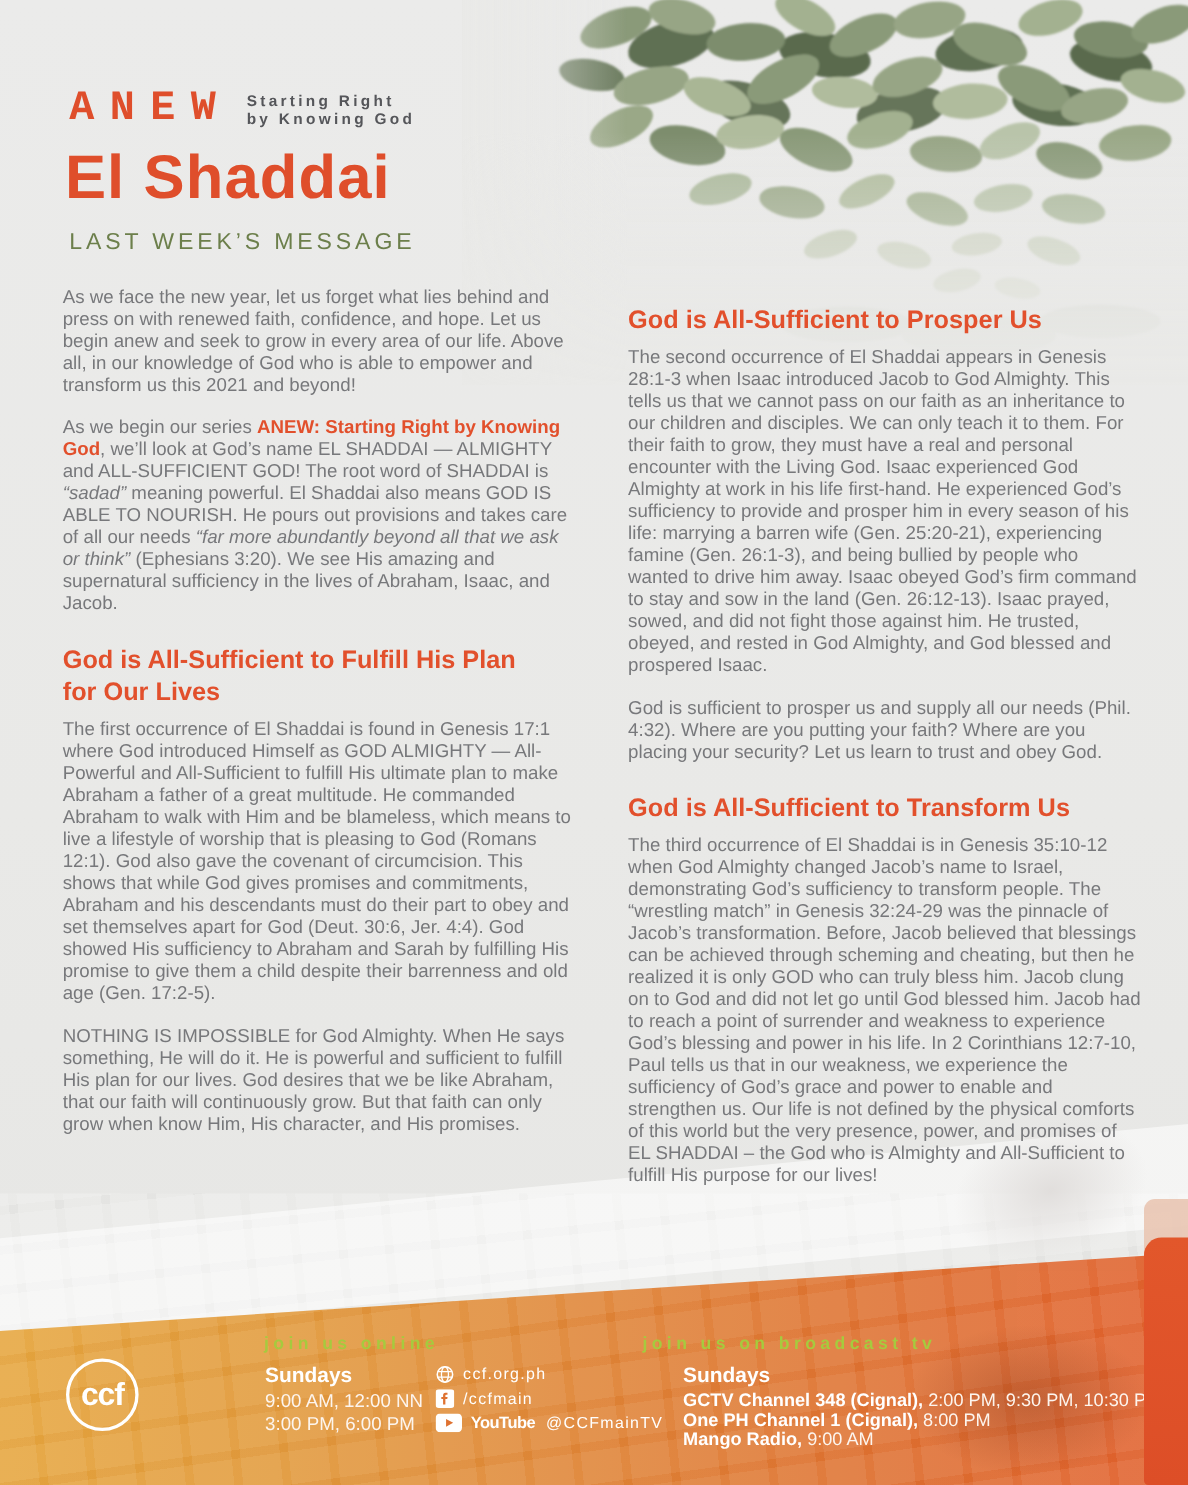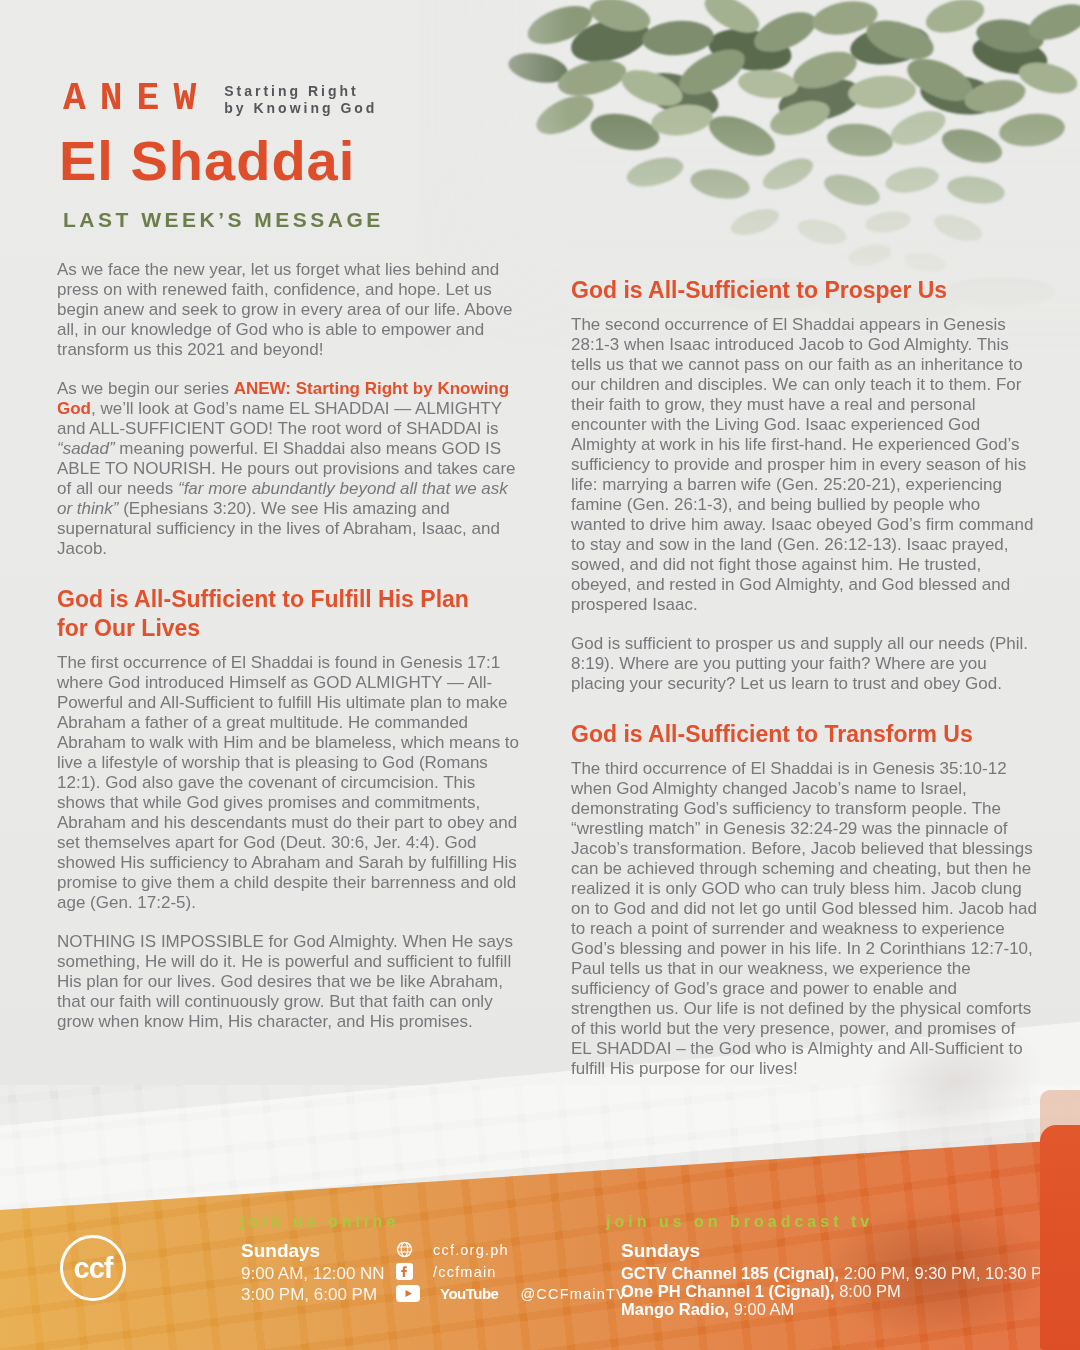--- a/index.html
+++ b/index.html
@@ -19,21 +19,21 @@
              background:#e9c5b3;border-radius:10px 0 0 2px;opacity:.9;}
   
   .plant{position:absolute;top:0;right:0;width:660px;height:350px;}
   
   .header{position:absolute;left:63px;top:80px;z-index:5;}
   .anew-row{display:flex;align-items:flex-start;}
   .anew{font-size:38px;font-weight:700;letter-spacing:14px;color:#df4e2b;line-height:38px;font-family:Liberation Mono, monospace;}
   .tagline{margin-left:14px;margin-top:3px;font-size:14px;font-weight:700;letter-spacing:3px;
            color:#55565a;line-height:17px;}
   .title{margin:2px 0 0 -4px;font-size:56px;font-weight:700;letter-spacing:1px;color:#df4e2b;line-height:82px;}
-  .subtitle{margin-top:6px;font-size:21px;font-weight:700;letter-spacing:3.5px;color:#6c7f4b;}
+  .subtitle{margin-top:6px;font-size:21px;font-weight:400;letter-spacing:3.5px;color:#6c7f4b;}
   
   .columns{position:absolute;left:57px;top:260px;width:980px;display:flex;gap:48px;z-index:5;}
   .col{width:473px;}
   .col p{margin:0 0 19px 0;font-size:17px;line-height:20px;color:#77787b;}
   .col h2{margin:26px 0 10px 0;font-size:23px;line-height:29px;font-weight:700;color:#e2502c;}
   .col h2.first{margin-top:16px;}
   .col h2.narrow{max-width:420px;}
   .sg-n{}
   .sg-accent{color:#e2502c;font-weight:700;}
   .sg-em{font-style:italic;}
@@ -49,21 +49,21 @@
   .mouse-shadow{position:absolute;left:780px;top:45px;width:310px;height:190px;
           background:radial-gradient(closest-side,rgba(140,58,26,.38),rgba(140,58,26,0) 72%);}
   .hand-strip{position:absolute;right:0;top:1125px;width:40px;height:225px;z-index:7;
           background:linear-gradient(180deg,#e2572b 0%,#dd4e27 100%);border-radius:16px 0 0 4px;}
   .ccf-logo{position:absolute;left:60px;top:102px;width:60px;height:60px;border:3.5px solid #ffffff;
           border-radius:50%;display:flex;align-items:center;justify-content:center;
           color:#fff;font-size:29px;font-weight:700;letter-spacing:-1px;line-height:1;}
   .f-heading{position:absolute;font-size:16px;font-weight:600;letter-spacing:4px;color:#a6ca3e;}
   .f-day{position:absolute;font-size:19px;font-weight:700;color:#ffffff;}
   .f-line{position:absolute;font-size:17px;color:#fdf5ee;}
-  .f-ch{position:absolute;display:flex;align-items:center;gap:20px;color:#ffffff;
+  .f-ch{position:absolute;display:flex;align-items:center;gap:8px;color:#ffffff;
         font-size:14.5px;letter-spacing:1.2px;}
   .yt-word{font-size:15px;font-weight:700;letter-spacing:-0.5px;margin-right:2px;}
   .bc-line{position:absolute;font-size:16.5px;color:#fdf5ee;white-space:nowrap;}
   .bc-line .sg-b{color:#ffffff;}
 </style>
 </head>
 <body>
 
 <div class="page">
 
@@ -166,21 +166,21 @@
     <div class="col">
       <p>As we face the new year, let us forget what lies behind and press on with renewed faith, confidence, and hope. Let us begin anew and seek to grow in every area of our life. Above all, in our knowledge of God who is able to empower and transform us this 2021 and beyond!</p>
       <p><span class="sg-n">As we begin our series </span><span class="sg-accent">ANEW: Starting Right by Knowing God</span><span class="sg-n">, we’ll look at God’s name EL SHADDAI — ALMIGHTY and ALL-SUFFICIENT GOD! The root word of SHADDAI is </span><span class="sg-em">“sadad”</span><span class="sg-n"> meaning powerful. El Shaddai also means GOD IS ABLE TO NOURISH. He pours out provisions and takes care of all our needs </span><span class="sg-em">“far more abundantly beyond all that we ask or think”</span><span class="sg-n"> (Ephesians 3:20). We see His amazing and supernatural sufficiency in the lives of Abraham, Isaac, and Jacob.</span></p>
       <h2 class="narrow">God is All-Sufficient to Fulfill His Plan for Our Lives</h2>
       <p>The first occurrence of El Shaddai is found in Genesis 17:1 where God introduced Himself as GOD ALMIGHTY — All-Powerful and All-Sufficient to fulfill His ultimate plan to make Abraham a father of a great multitude. He commanded Abraham to walk with Him and be blameless, which means to live a lifestyle of worship that is pleasing to God (Romans 12:1). God also gave the covenant of circumcision. This shows that while God gives promises and commitments, Abraham and his descendants must do their part to obey and set themselves apart for God (Deut. 30:6, Jer. 4:4). God showed His sufficiency to Abraham and Sarah by fulfilling His promise to give them a child despite their barrenness and old age (Gen. 17:2-5).</p>
       <p>NOTHING IS IMPOSSIBLE for God Almighty. When He says something, He will do it. He is powerful and sufficient to fulfill His plan for our lives. God desires that we be like Abraham, that our faith will continuously grow. But that faith can only grow when know Him, His character, and His promises.</p>
     </div>
     <div class="col">
       <h2 class="first">God is All-Sufficient to Prosper Us</h2>
       <p>The second occurrence of El Shaddai appears in Genesis 28:1-3 when Isaac introduced Jacob to God Almighty. This tells us that we cannot pass on our faith as an inheritance to our children and disciples. We can only teach it to them. For their faith to grow, they must have a real and personal encounter with the Living God. Isaac experienced God Almighty at work in his life first-hand. He experienced God’s sufficiency to provide and prosper him in every season of his life: marrying a barren wife (Gen. 25:20-21), experiencing famine (Gen. 26:1-3), and being bullied by people who wanted to drive him away. Isaac obeyed God’s firm command to stay and sow in the land (Gen. 26:12-13). Isaac prayed, sowed, and did not fight those against him. He trusted, obeyed, and rested in God Almighty, and God blessed and prospered Isaac.</p>
-      <p>God is sufficient to prosper us and supply all our needs (Phil. 8:19). Where are you putting your faith? Where are you placing your security? Let us learn to trust and obey God.</p>
+      <p>God is sufficient to prosper us and supply all our needs (Phil. 4:32). Where are you putting your faith? Where are you placing your security? Let us learn to trust and obey God.</p>
       <h2>God is All-Sufficient to Transform Us</h2>
       <p>The third occurrence of El Shaddai is in Genesis 35:10-12 when God Almighty changed Jacob’s name to Israel, demonstrating God’s sufficiency to transform people. The “wrestling match” in Genesis 32:24-29 was the pinnacle of Jacob’s transformation. Before, Jacob believed that blessings can be achieved through scheming and cheating, but then he realized it is only GOD who can truly bless him. Jacob clung on to God and did not let go until God blessed him. Jacob had to reach a point of surrender and weakness to experience God’s blessing and power in his life. In 2 Corinthians 12:7-10, Paul tells us that in our weakness, we experience the sufficiency of God’s grace and power to enable and strengthen us. Our life is not defined by the physical comforts of this world but the very presence, power, and promises of EL SHADDAI – the God who is Almighty and All-Sufficient to fulfill His purpose for our lives!</p>
     </div>
   </div>
 
   <div class="footer">
     <div class="mouse-shadow"></div>
 
     <div class="ccf-logo">ccf</div>
 
@@ -206,24 +206,24 @@
     </div>
     <div class="f-ch" style="left:396px;top:152px;">
       <svg width="24" height="17" viewBox="0 0 24 17">
         <rect x="0" y="0" width="24" height="17" rx="4" fill="#fff"></rect>
         <path d="M9.5 5 16 8.5 9.5 12z" fill="#df7231"></path>
       </svg>
       <span class="yt-word">YouTube</span>
       <span>@CCFmainTV</span>
     </div>
 
-    <div class="f-heading" style="left:606px;top:80px;">join us on broadcast tv</div>
+    <div class="f-heading" style="left:584px;top:80px;">join us on broadcast tv</div>
     <div class="f-day" style="left:621px;top:107px;">Sundays</div>
     <div class="bc-line" style="left:621px;top:131px;">
-      <span class="sg-b">GCTV Channel 185 (Cignal),</span><span> 2:00 PM, 9:30 PM, 10:30 PM</span>
+      <span class="sg-b">GCTV Channel 348 (Cignal),</span><span> 2:00 PM, 9:30 PM, 10:30 PM</span>
     </div>
     <div class="bc-line" style="left:621px;top:149px;">
       <span class="sg-b">One PH Channel 1 (Cignal),</span><span> 8:00 PM</span>
     </div>
     <div class="bc-line" style="left:621px;top:167px;">
       <span class="sg-b">Mango Radio,</span><span> 9:00 AM</span>
     </div>
   </div>
 
   <div class="hand-pale"></div>

